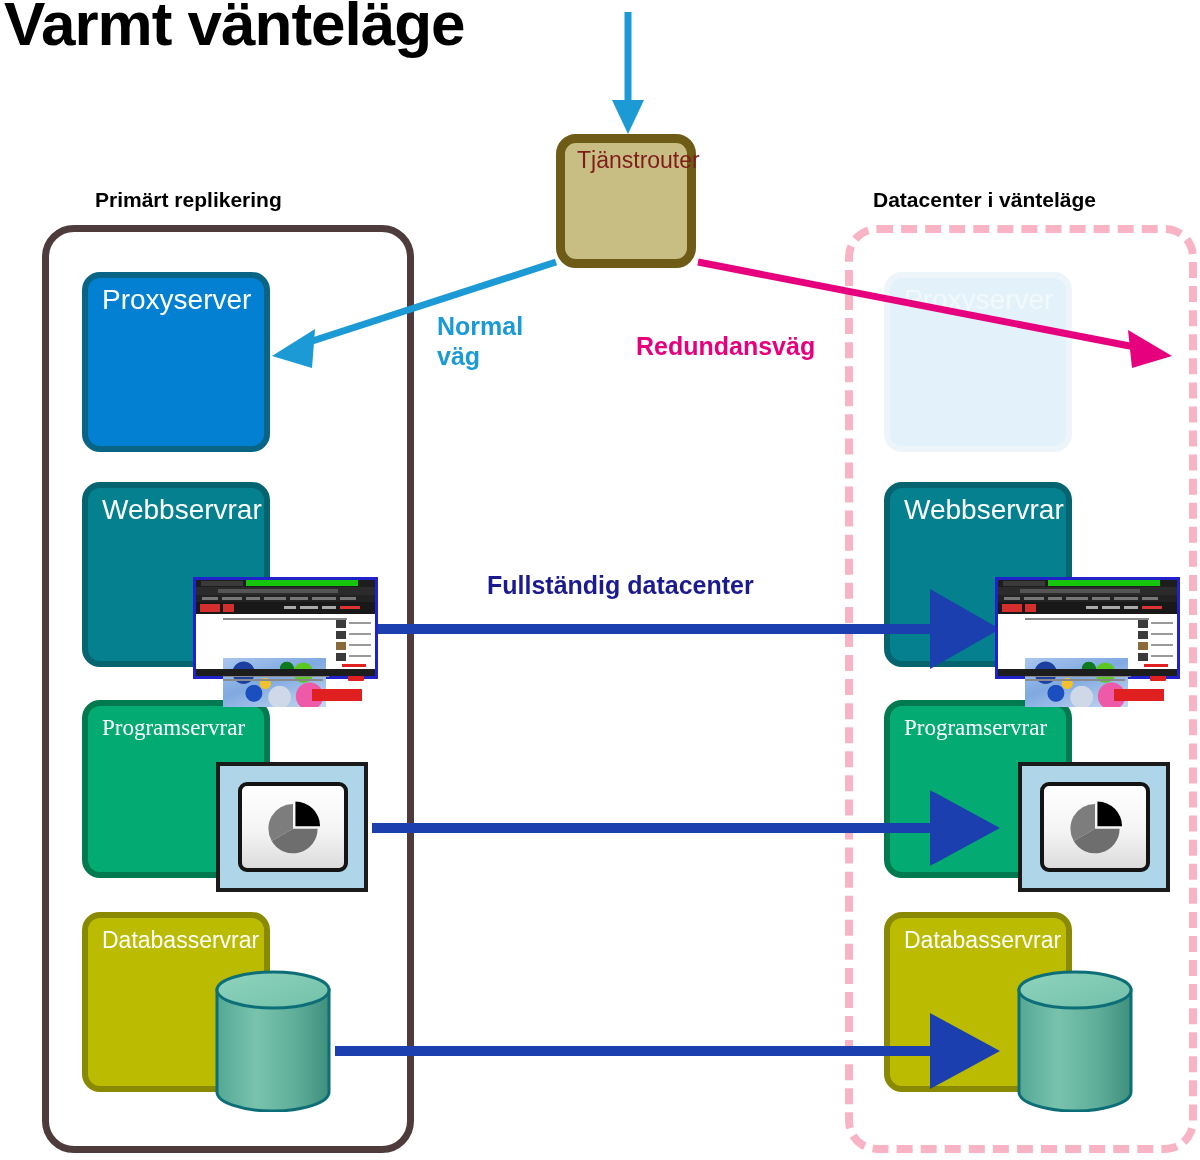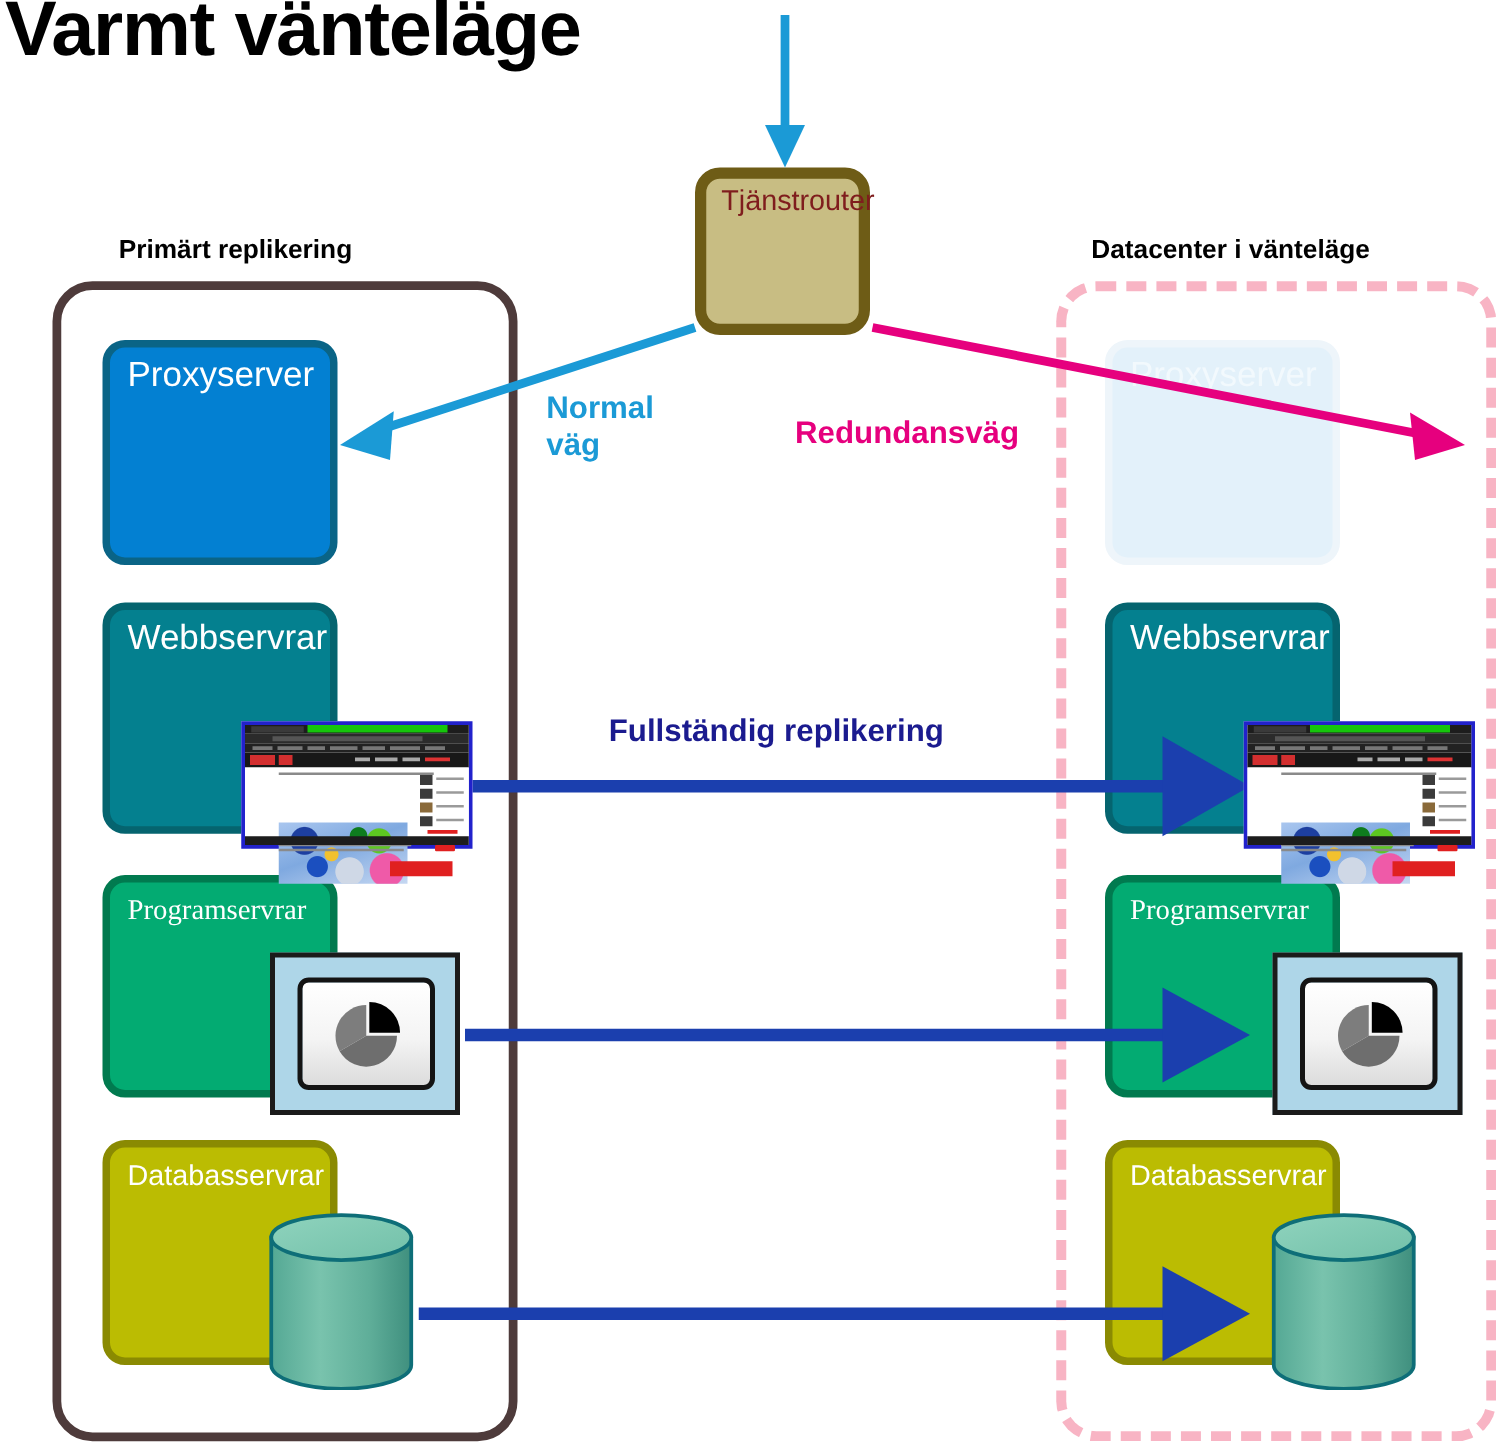--- a/index.html
+++ b/index.html
@@ -334,15 +334,15 @@
   <div class="cyl" id="cyl-s">
     <svg viewBox="0 0 118 142" width="118" height="142">
       <path d="M3,20 L3,122 A56,19 0 0,0 115,122 L115,20 Z" fill="url(#cylg1)" stroke="#0e6e78" stroke-width="3"></path>
       <ellipse cx="59" cy="20" rx="56" ry="18" fill="url(#cylg2)" stroke="#0e6e78" stroke-width="3"></ellipse>
     </svg>
   </div>
 
   <div class="conn-label" id="lbl-normal">Normal
 väg</div>
   <div class="conn-label" id="lbl-redund">Redundansväg</div>
-  <div class="conn-label" id="lbl-replication">Fullständig replikering</div>
+  <div class="conn-label" id="lbl-replication">Fullständig datacenter</div>
 
 </div>
 
 </body></html>

